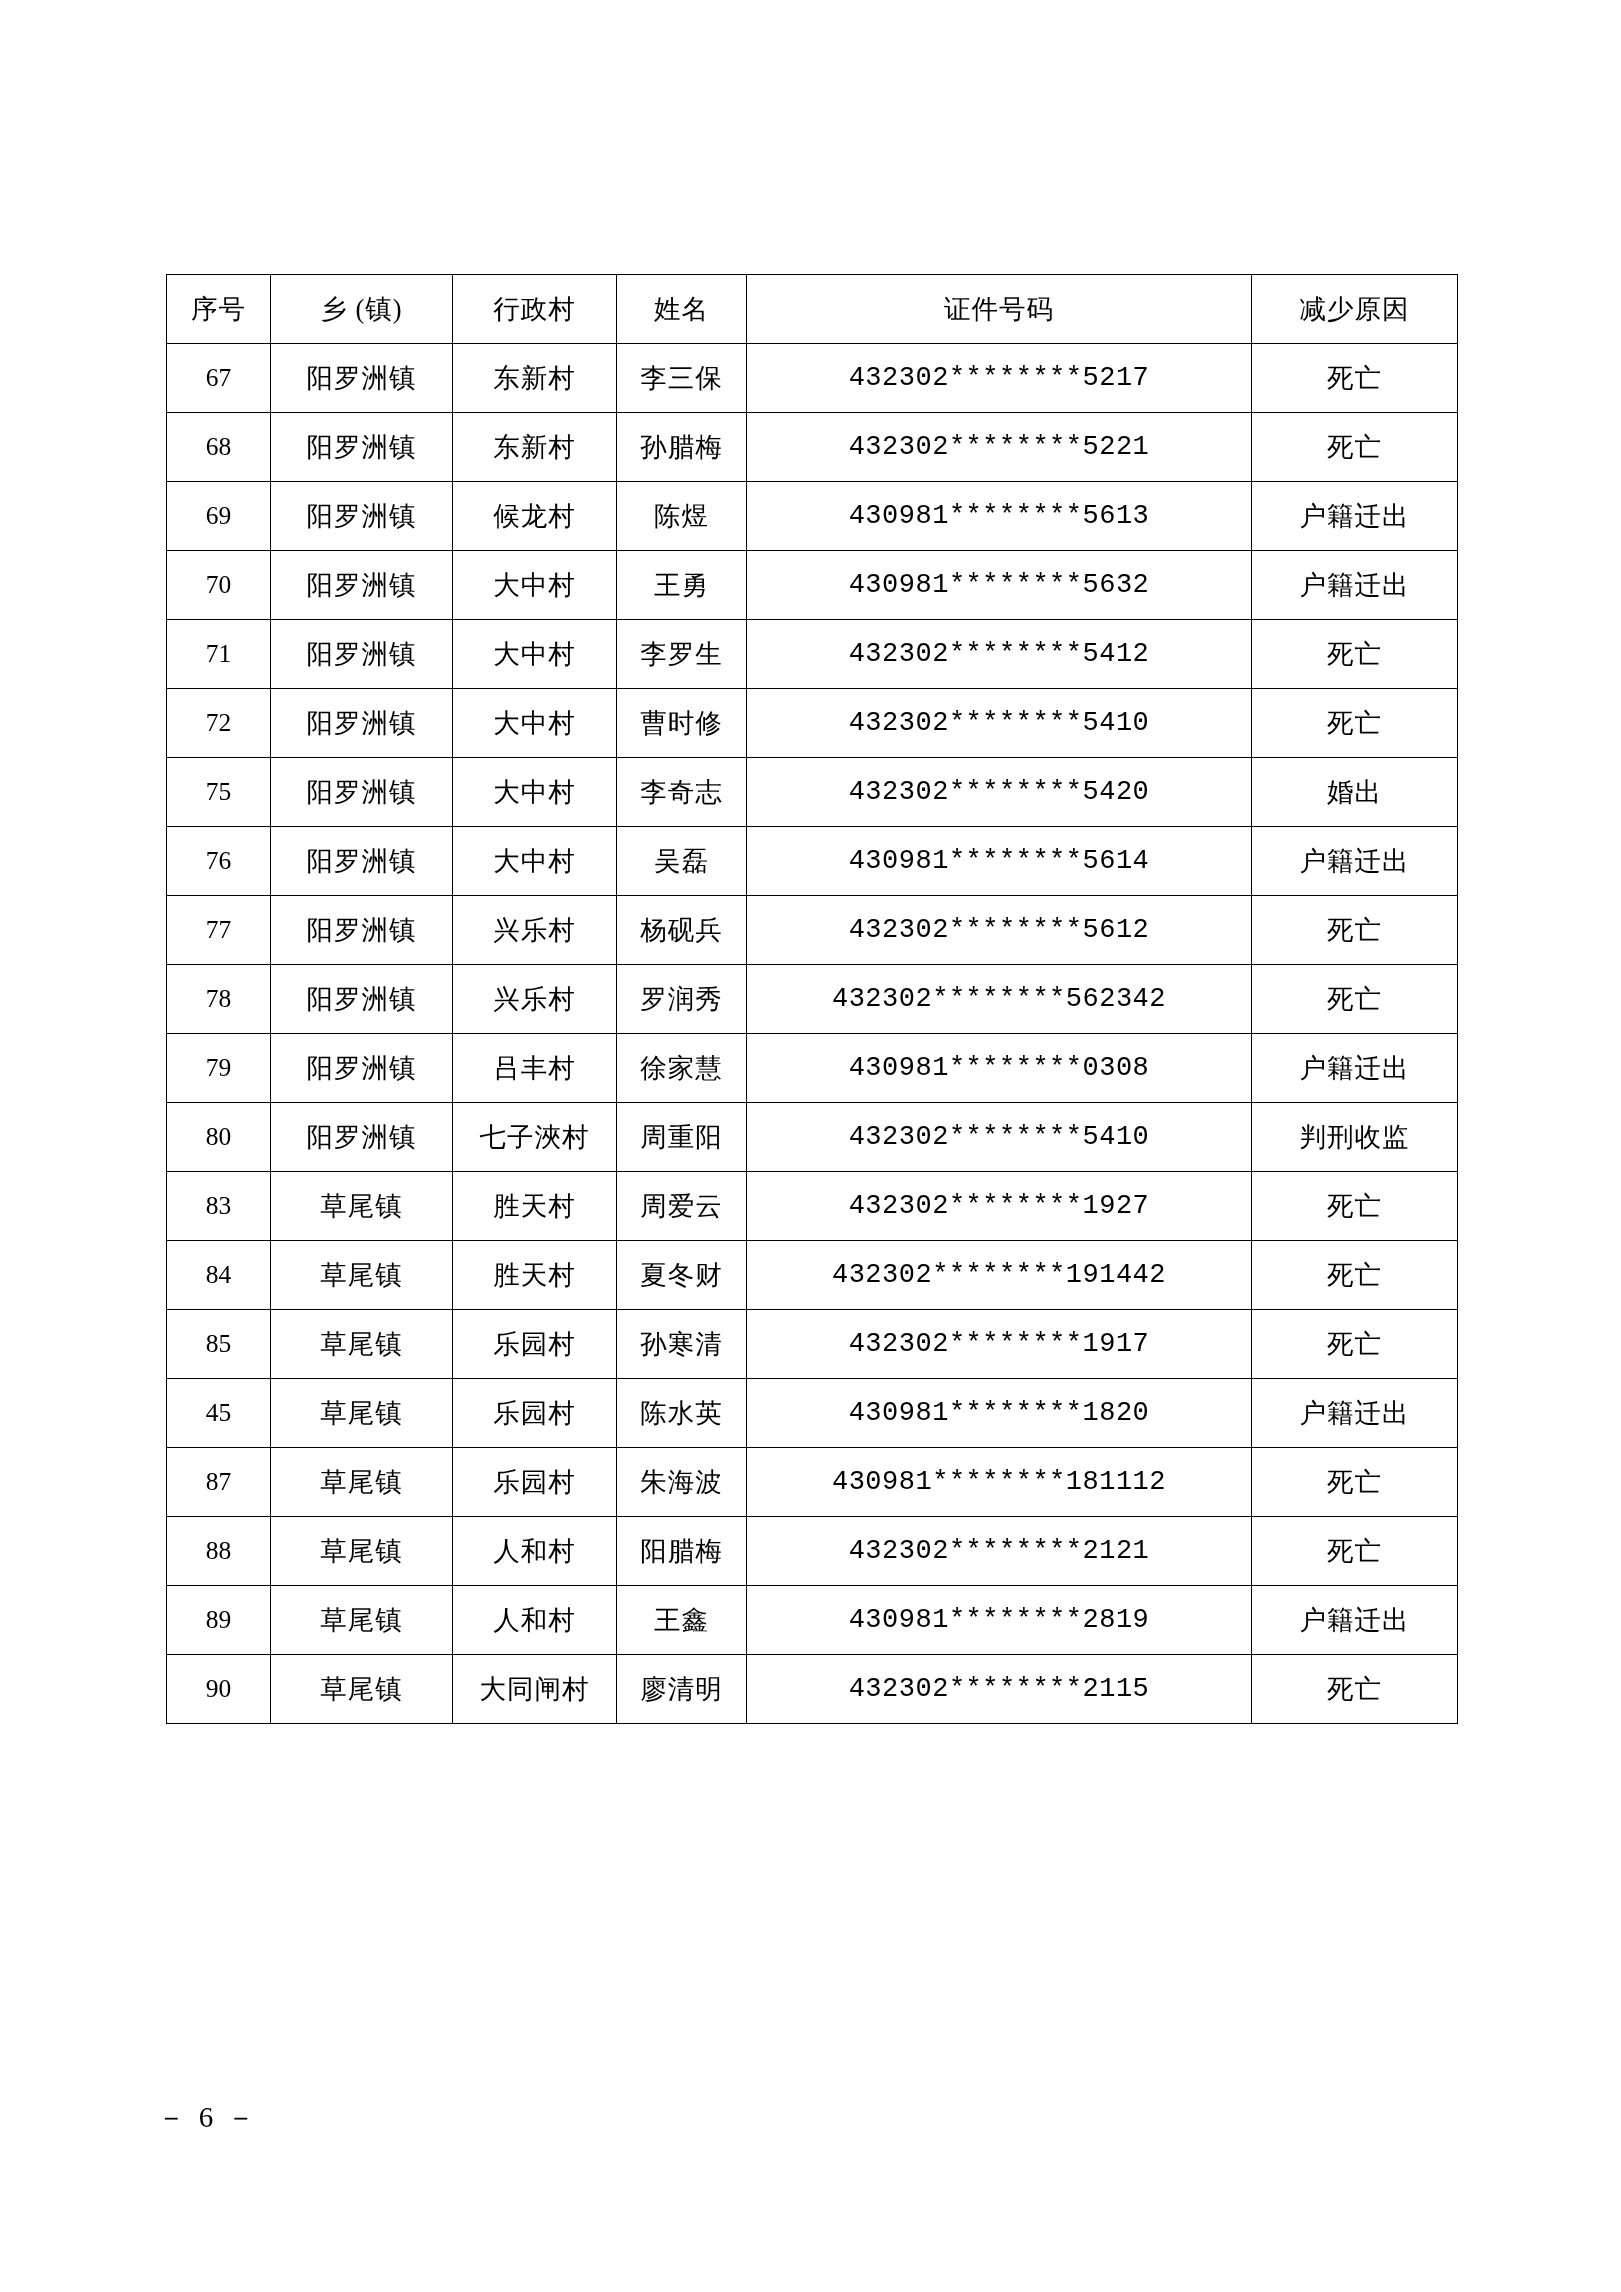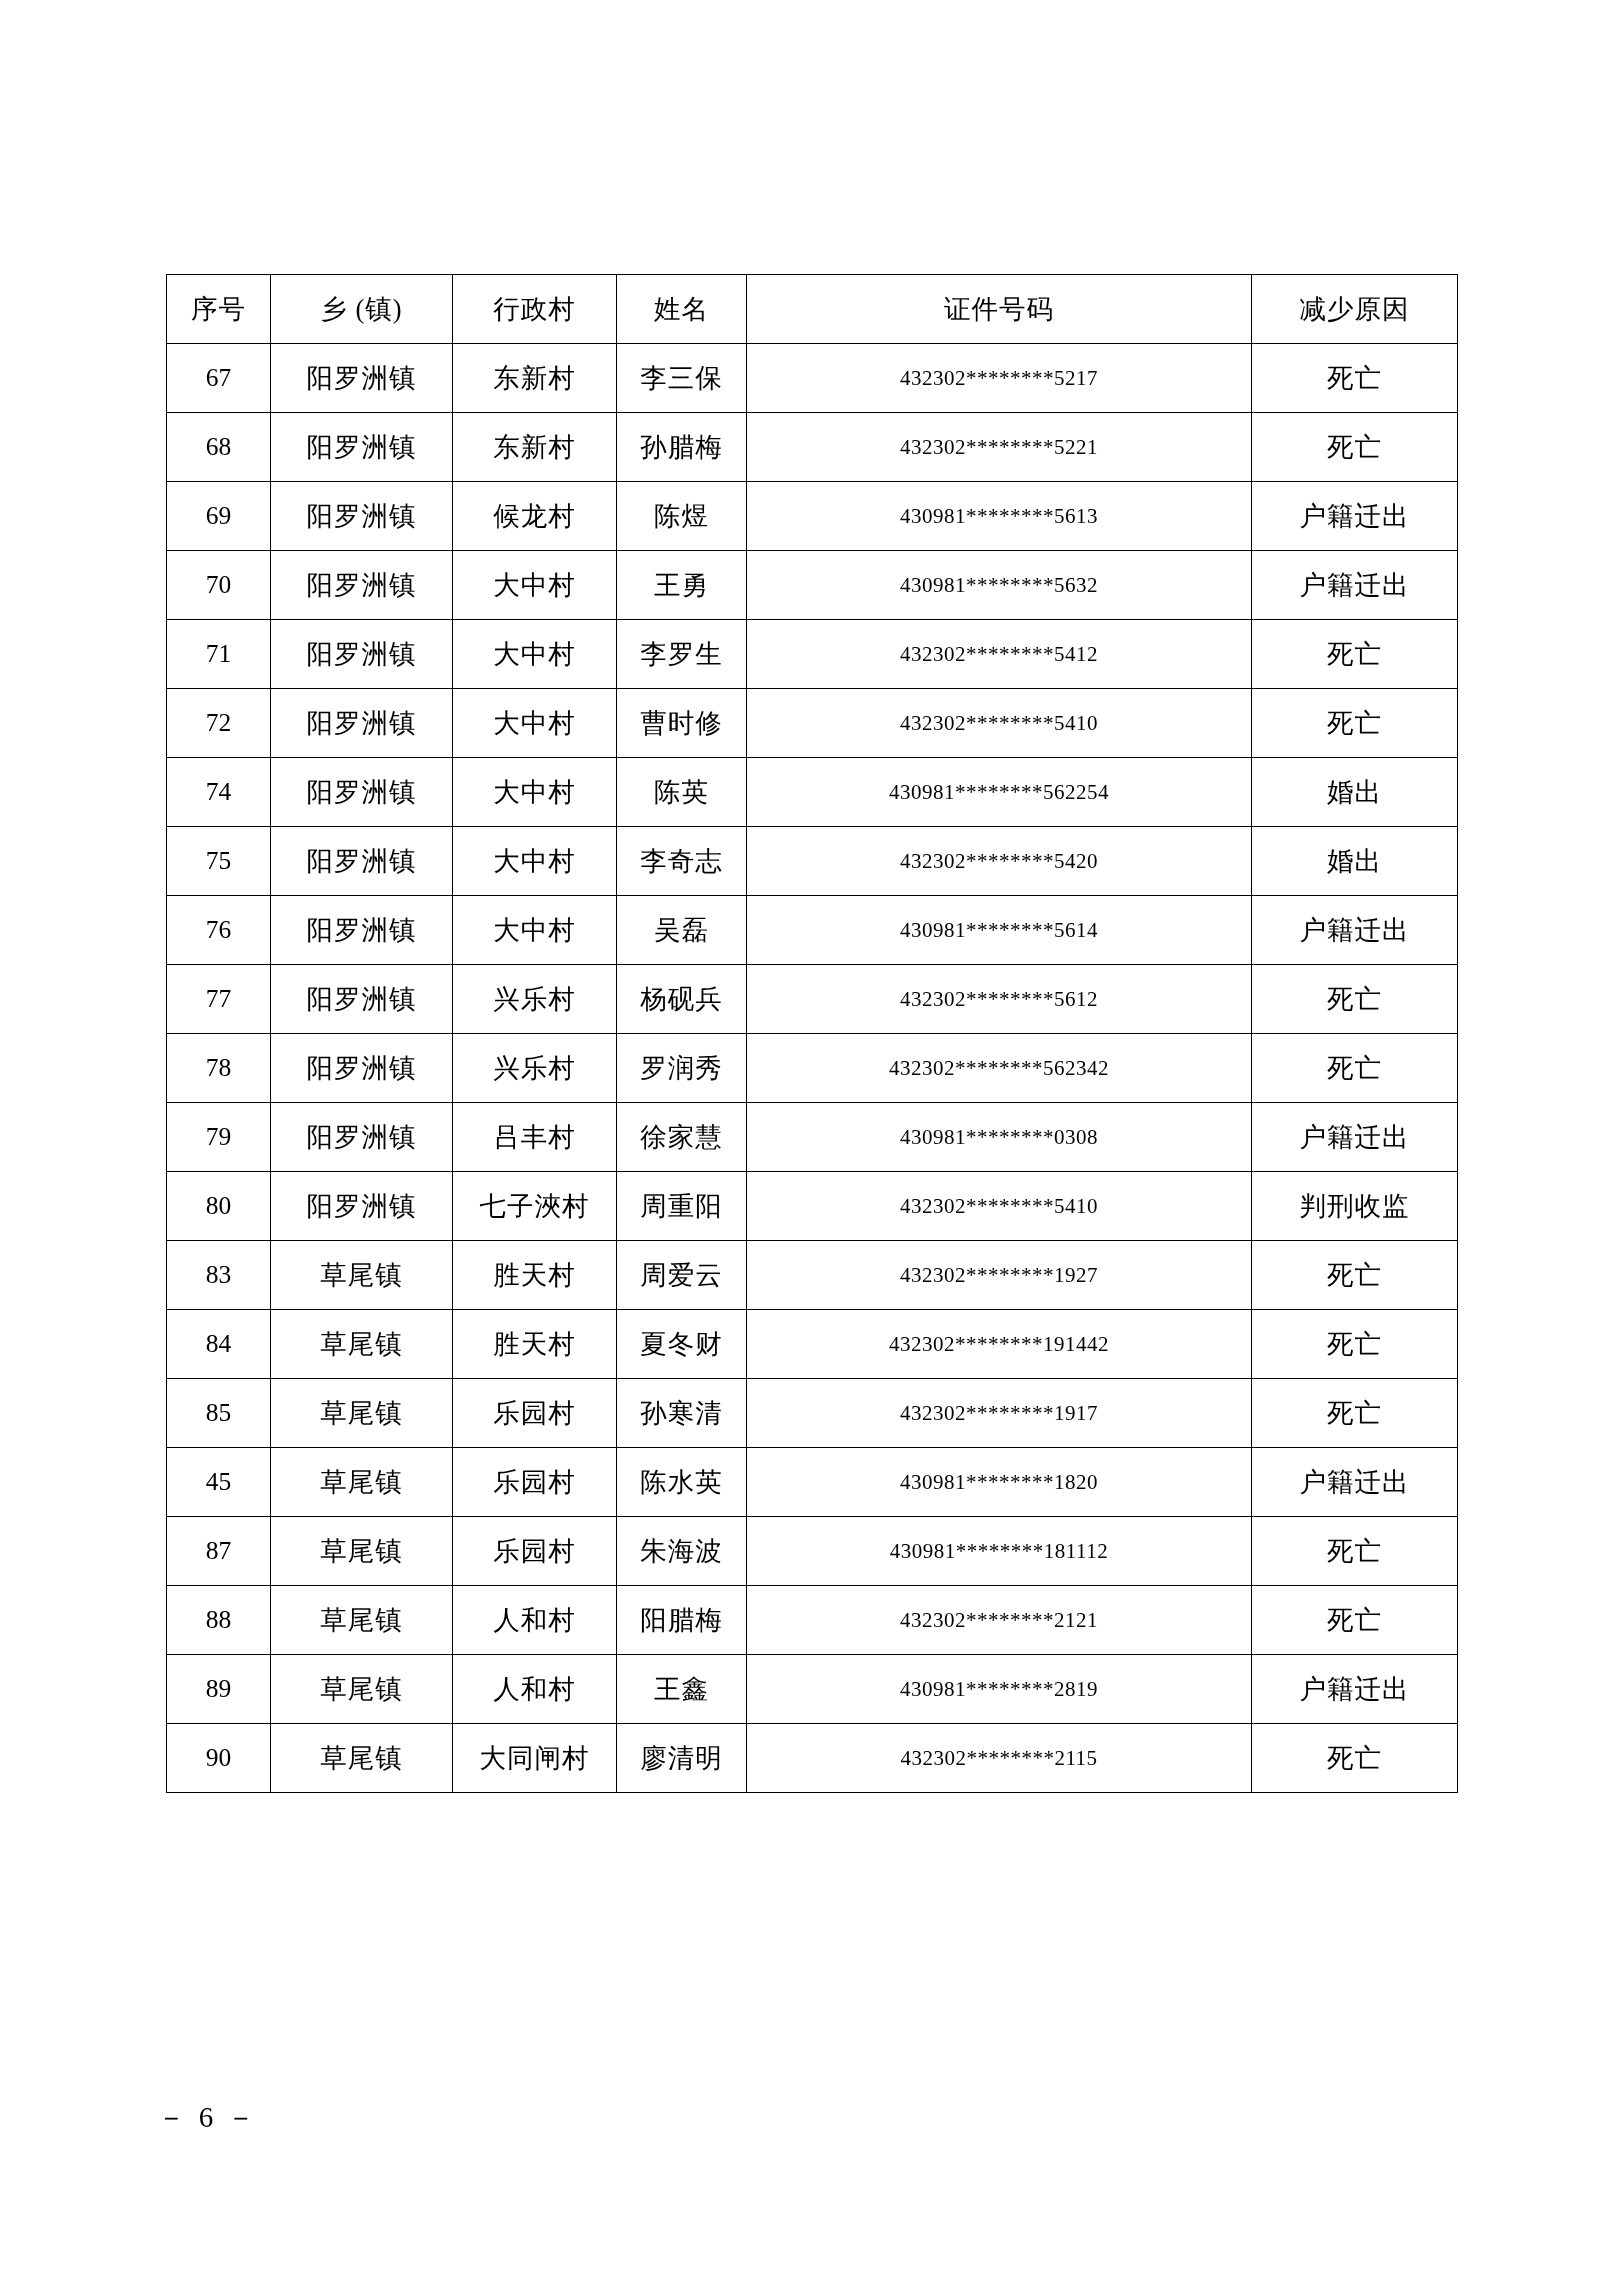--- a/index.html
+++ b/index.html
@@ -60,22 +60,22 @@
   }
   td.idx {
     font-size: 25.5px;
     font-family: "Liberation Serif", "DejaVu Serif", serif;
   }
   td.zh {
     font-size: 26.5px;
     letter-spacing: 1px;
   }
   td.id {
-    font-size: 21px;
-    font-family: Liberation Serif, serif;
+    font-size: 27px;
+    font-family: Liberation Mono, monospace;
     letter-spacing: 0.5px;
   }
   td.reason {
     font-size: 26.5px;
     letter-spacing: 1px;
   }
   .page-number {
     position: absolute;
     left: 0;
     top: 2098px;
@@ -158,28 +158,20 @@
           </tr>
           <tr>
             <td class="idx">72</td>
             <td class="zh">阳罗洲镇</td>
             <td class="zh">大中村</td>
             <td class="zh">曹时修</td>
             <td class="id">432302********5410</td>
             <td class="reason">死亡</td>
           </tr>
           <tr>
-            <td class="idx">74</td>
-            <td class="zh">阳罗洲镇</td>
-            <td class="zh">大中村</td>
-            <td class="zh">陈英</td>
-            <td class="id">430981********562254</td>
-            <td class="reason">婚出</td>
-          </tr>
-          <tr>
             <td class="idx">75</td>
             <td class="zh">阳罗洲镇</td>
             <td class="zh">大中村</td>
             <td class="zh">李奇志</td>
             <td class="id">432302********5420</td>
             <td class="reason">婚出</td>
           </tr>
           <tr>
             <td class="idx">76</td>
             <td class="zh">阳罗洲镇</td>

